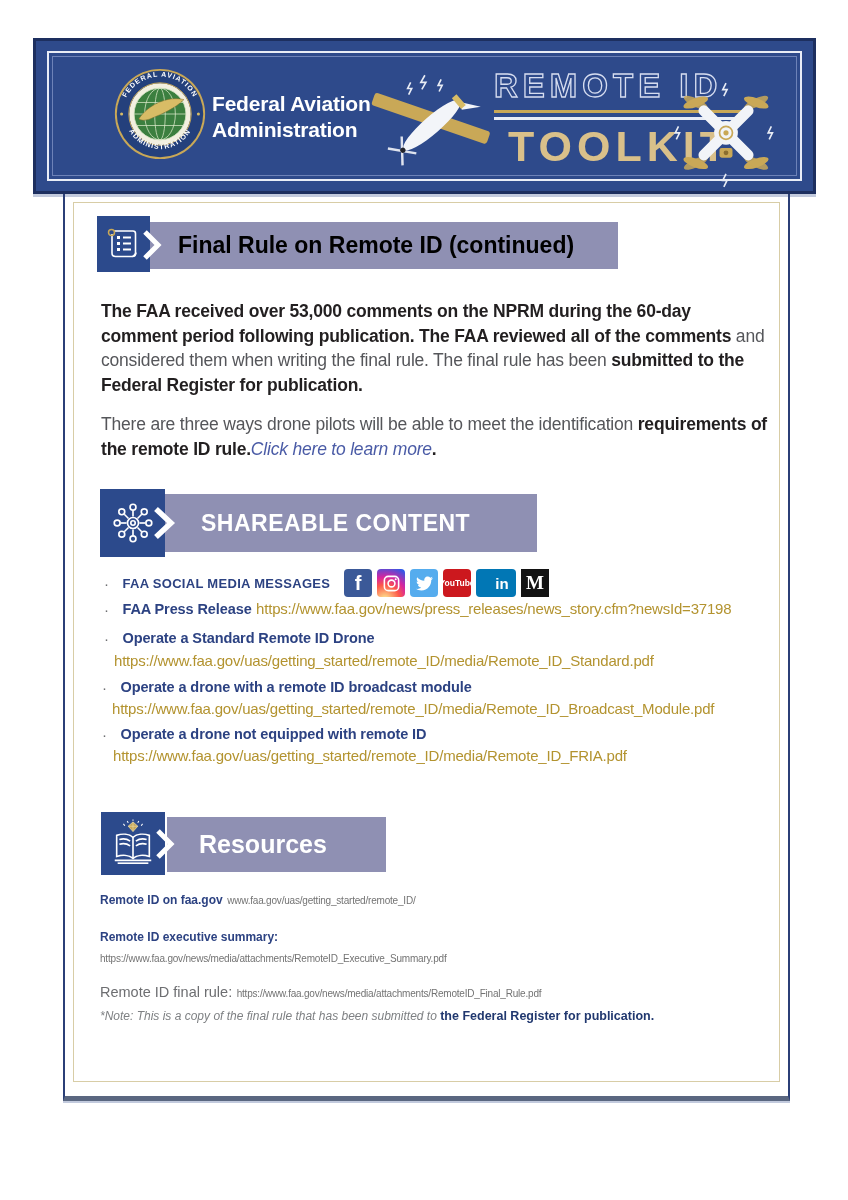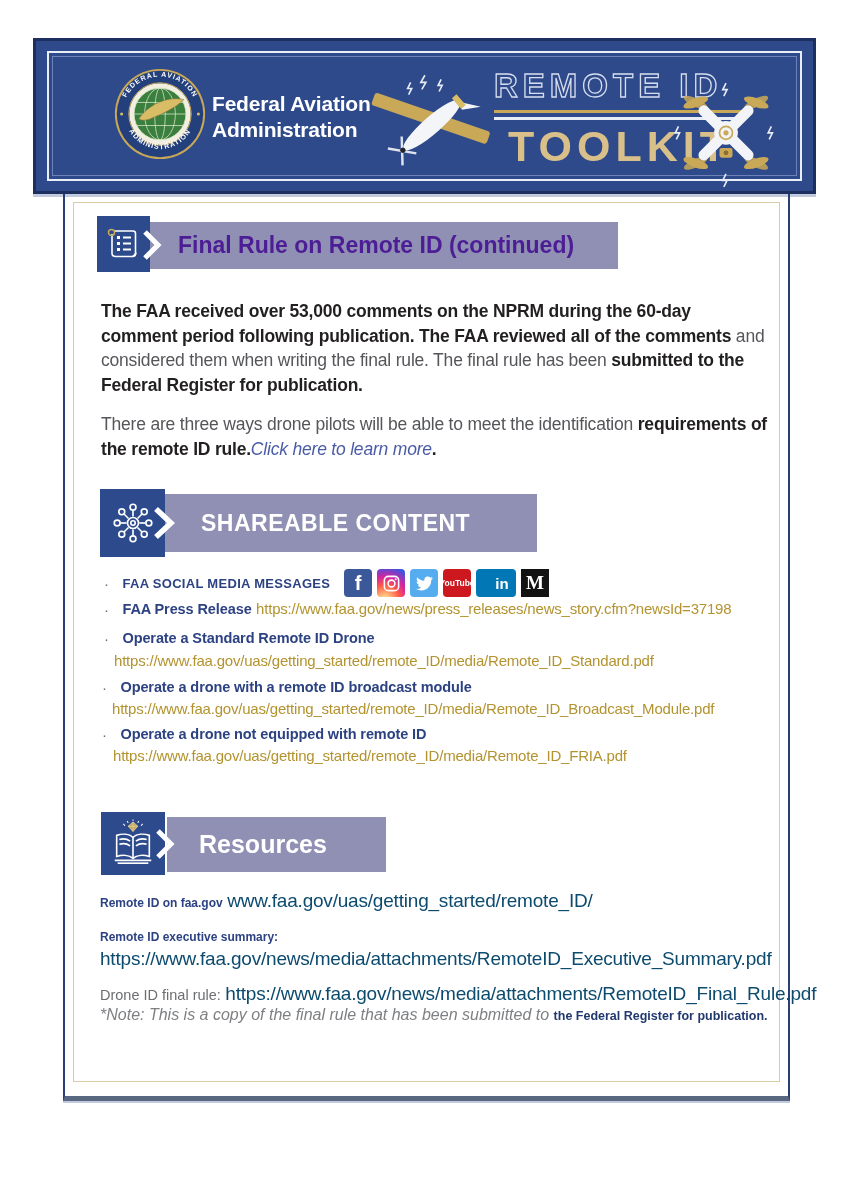--- a/index.html
+++ b/index.html
@@ -32,21 +32,21 @@
           border-left:2px solid #2b3f77;border-right:2px solid #2b3f77;
           border-bottom:5px solid #5a6780;box-shadow:0 2px 0 #c2cadd;}
   .tan-inner{position:absolute;left:8px;right:8px;top:8px;bottom:14px;border:1px solid #d8cda6;}
 
   
   .icon-sq{position:absolute;background:#2c4a8c;display:flex;align-items:center;justify-content:center;}
   .sec-bar{position:absolute;background:#8f90b3;display:flex;align-items:center;}
   .chev{position:absolute;z-index:3;}
   .fr-icon{left:97px;top:216px;width:53px;height:56px;}
   .fr-bar{left:150px;top:222px;width:440px;height:47px;padding-left:28px;}
-  .fr-title{font-size:23px;font-weight:bold;color:#4c1d95;}
+  .fr-title{font-size:23px;font-weight:bold;color:#000000;}
   .chev1{left:141px;top:229px;width:22px;height:32px;}
   .sh-icon{left:100px;top:489px;width:65px;height:68px;}
   .sh-bar{left:165px;top:494px;width:336px;height:58px;padding-left:36px;}
   .sh-title{font-size:23px;font-weight:bold;color:#ffffff;letter-spacing:0.5px;}
   .chev2{left:152px;top:505px;width:24px;height:36px;}
   .re-icon{left:101px;top:812px;width:64px;height:63px;}
   .re-bar{left:167px;top:817px;width:187px;height:55px;padding-left:32px;}
   .re-title{font-size:25px;font-weight:bold;color:#ffffff;}
   .chev3{left:154px;top:827px;width:22px;height:34px;}
 
@@ -82,27 +82,27 @@
   .rowBu{top:652px;left:114px;}
   .rowC{top:678px;left:102px;}
   .rowCu{top:700px;left:112px;}
   .rowD{top:725px;left:102px;}
   .rowDu{top:747px;left:113px;}
 
   
   .rrow{position:absolute;left:100px;white-space:nowrap;}
   .rlabel{font-size:12px;font-weight:bold;color:#2c4282;}
   .rlabel-gray{font-size:14.5px;color:#6d6e71;}
-  .rurl{font-size:19px;color:#0c4a6e;letter-spacing:-0.2px;cursor:pointer;}
+  .rurl{font-size:10px;color:#737373;letter-spacing:-0.2px;cursor:pointer;}
   .res1{top:890px;}
   .res2{top:927px;}
   .res2u{top:948px;}
   .res3{top:983px;}
   .note{top:1006px;}
-  .ni{font-size:16px;font-style:italic;color:#7e8083;}
+  .ni{font-size:12px;font-style:italic;color:#7e8083;}
   .nb{font-size:12.5px;font-weight:bold;color:#21386f;}
 </style>
 </head>
 <body>
 
 <div class="page">
 
   <div class="banner">
 
     <svg class="seal" viewBox="0 0 100 100">
@@ -355,20 +355,20 @@
     <span class="rlabel">Remote ID on faa.gov</span>
     <span class="rurl">www.faa.gov/uas/getting_started/remote_ID/</span>
   </div>
   <div class="rrow res2">
     <span class="rlabel">Remote ID executive summary:</span>
   </div>
   <div class="rrow res2u">
     <span class="rurl">https://www.faa.gov/news/media/attachments/RemoteID_Executive_Summary.pdf</span>
   </div>
   <div class="rrow res3">
-    <span class="rlabel-gray">Drone ID final rule:</span>
+    <span class="rlabel-gray">Remote ID final rule:</span>
     <span class="rurl">https://www.faa.gov/news/media/attachments/RemoteID_Final_Rule.pdf</span>
   </div>
   <div class="rrow note">
     <span class="ni">*Note: This is a copy of the final rule that has been submitted to </span><span class="nb">the Federal Register for publication.</span>
   </div>
 
 </div>
 
 </body></html>

